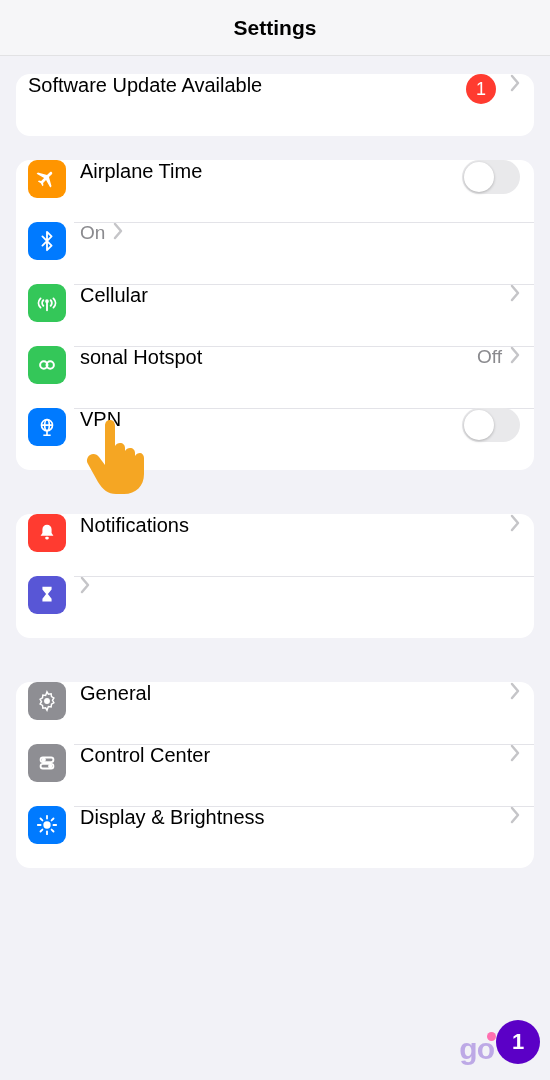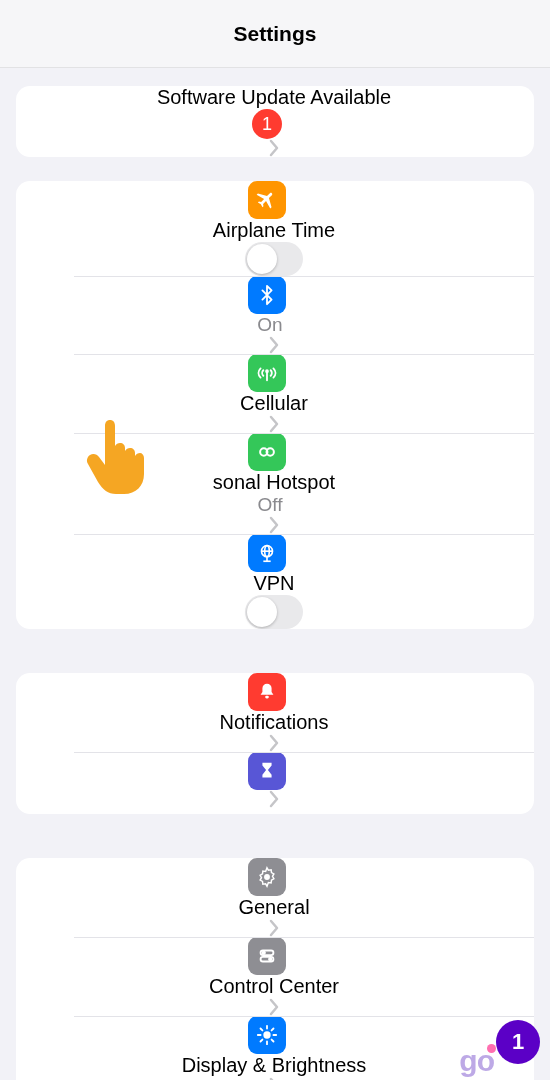--- a/index.html
+++ b/index.html
@@ -5,21 +5,21 @@
   * { margin: 0; padding: 0; box-sizing: border-box; }
   body {
     font-family: -apple-system, BlinkMacSystemFont, "Segoe UI", Helvetica, Arial, sans-serif;
     background: #f2f2f7;
     width: 550px;
     height: 1080px;
     overflow: hidden;
     position: relative;
   }
   .header {
-    height: 68px;
+    height: 56px;
     display: flex;
     align-items: center;
     justify-content: center;
     background: #f6f6f8;
     border-bottom: 1px solid rgba(0,0,0,0.08);
   }
   .header-title {
     font-size: 21px;
     font-weight: 700;
     color: #000;
@@ -27,25 +27,24 @@
   .content { padding: 0 16px; }
   .group {
     background: #fff;
     border-radius: 14px;
     margin-top: 24px;
     overflow: hidden;
   }
   .group.first { margin-top: 18px; }
   .row {
     display: flex;
-    align-items: center;
+    align-items: flex-start;
     min-height: 62px;
     padding: 0 14px 0 12px;
     position: relative;
-    flex-direction: column;
   }
   .row + .row::before {
     content: "";
     position: absolute;
     left: 58px;
     right: 0;
     top: 0;
     height: 1px;
     background: #e3e3e8;
   }
@@ -132,21 +131,21 @@
     font-size: 22px;
     font-weight: 600;
     display: flex;
     align-items: center;
     justify-content: center;
     z-index: 20;
   }
   .corner-logo {
     position: absolute;
     right: 56px;
-    bottom: 2px;
+    bottom: 14px;
     font-size: 30px;
     font-weight: 600;
     color: #bda9e6;
     z-index: 20;
     letter-spacing: -1px;
   }
   .corner-logo .dot {
     position: absolute;
     width: 9px;
     height: 9px;

